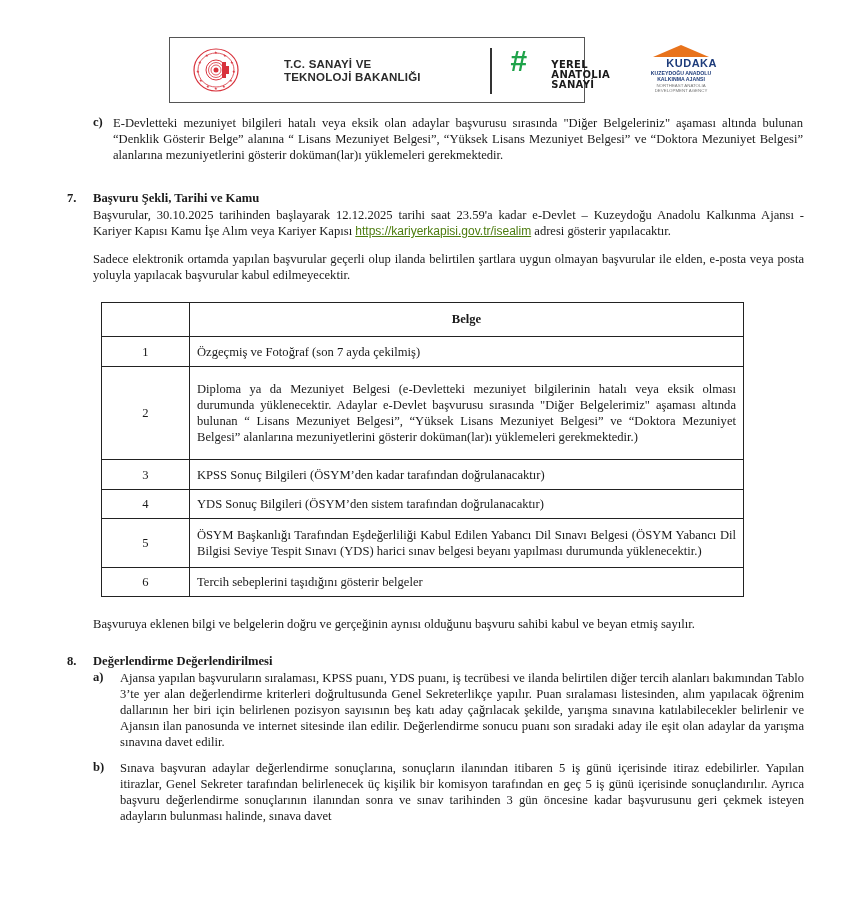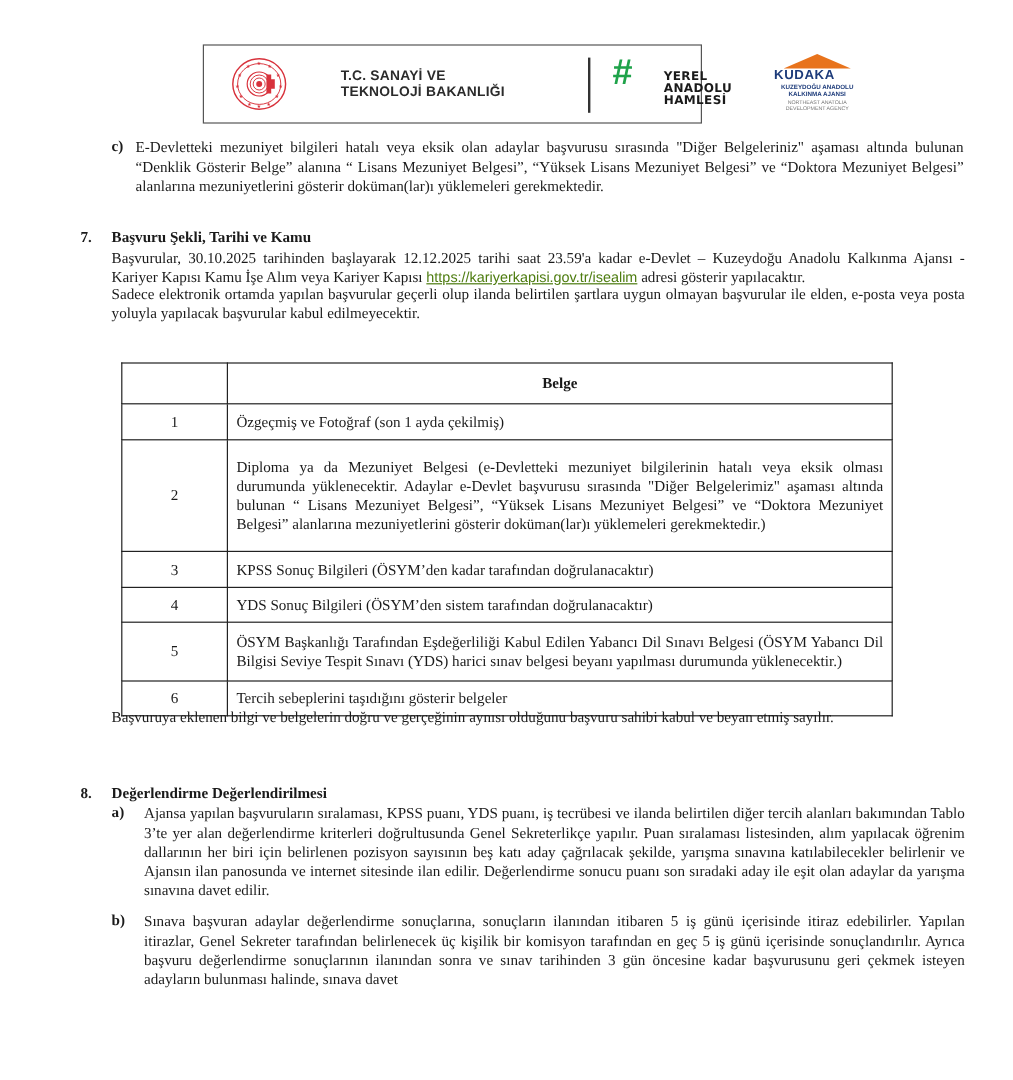--- a/index.html
+++ b/index.html
@@ -11,21 +11,21 @@
   .banner { left:122px; top:37px; width:416px; height:66px; border:1.5px solid #555; box-sizing:border-box; background:#fff;margin-left:47px; }
   .emblem { left:22px; top:9px; width:48px; height:46px; }
   .ministry { left:114px; top:20px; font-family:"Liberation Sans","DejaVu Sans",sans-serif; font-weight:bold; font-size:11.5px; line-height:13px; color:#2b2b2b; letter-spacing:0.2px; }
   .vdivider { left:320px; top:10px; width:1.5px; height:46px; background:#333; }
   .yerel { left:340px; top:8px; width:100px; height:52px; }
   .yerel-hash { left:0; top:0; font-family:"Liberation Sans",sans-serif; font-weight:bold; font-style:italic; font-size:30px; color:#1fa34a; line-height:30px; }
   .yerel-text { right:0; top:14px; text-align:left; font-family:"DejaVu Sans",sans-serif; font-weight:bold; font-size:10px; line-height:10px; color:#1a1a1a; letter-spacing:0.3px; }
 
   .kudaka { left:645px; top:45px; width:72px; height:50px; text-align:center; }
   .kudaka-roof { left:8px; top:0; width:0; height:0; border-left:28px solid transparent; border-right:28px solid transparent; border-bottom:12px solid #e8731c; }
-  .kudaka-name { left:0; top:12px; width:72px; font-family:"Liberation Sans",sans-serif; font-weight:bold; font-size:11px; color:#1d3b7a; letter-spacing:0.5px; text-align:left; }
+  .kudaka-name { left:0; top:12px; width:72px; font-family:"Liberation Sans",sans-serif; font-weight:bold; font-size:11px; color:#1d3b7a; letter-spacing:0.5px; text-align:right; }
   .kudaka-sub { left:0; top:25px; width:72px; font-family:"Liberation Sans",sans-serif; font-weight:bold; font-size:5.2px; line-height:6px; color:#1d3b7a; text-align:center; }
   .kudaka-en { left:0; top:38px; width:72px; font-family:"Liberation Sans",sans-serif; font-size:4.4px; line-height:5px; color:#777; text-align:center; }
 
   
   .para { line-height:16px; text-align:justify; }
   .label { font-weight:bold; }
   .h { font-weight:bold; }
   a.link { color:#4d7c0f; text-decoration:underline; font-family:"Liberation Sans",sans-serif; font-size:12px; }
 
   
@@ -64,22 +64,22 @@
   </svg>
   <div class="abs ministry">
     <div>T.C. SANAYİ VE</div>
     <div>TEKNOLOJİ BAKANLIĞI</div>
   </div>
   <div class="abs vdivider"></div>
   <div class="abs yerel">
     <div class="abs yerel-hash">#</div>
     <div class="abs yerel-text">
       <div>YEREL</div>
-      <div>ANADOLU</div>
-      <div>HAMLESİ</div>
+      <div>ANATOLIA</div>
+      <div>SANAYİ</div>
     </div>
   </div>
 </div>
 
 <div class="abs kudaka">
   <div class="abs kudaka-roof"></div>
   <div class="abs kudaka-name">KUDAKA</div>
   <div class="abs kudaka-sub">
     <div>KUZEYDOĞU ANADOLU</div>
     <div>KALKINMA AJANSI</div>
@@ -91,31 +91,31 @@
 </div>
 
 <div class="abs label" style="left:93px; top:115px;">c)</div>
 <div class="abs para" style="left:113px; top:115px; width:690px;">E-Devletteki mezuniyet bilgileri hatalı veya eksik olan adaylar başvurusu sırasında "Diğer Belgeleriniz" aşaması altında bulunan “Denklik Gösterir Belge” alanına “ Lisans Mezuniyet Belgesi”, “Yüksek Lisans Mezuniyet Belgesi” ve “Doktora Mezuniyet Belgesi” alanlarına mezuniyetlerini gösterir doküman(lar)ı yüklemeleri gerekmektedir.</div>
 
 <div class="abs h" style="left:67px; top:191px;">7.</div>
 <div class="abs h" style="left:93px; top:191px;">Başvuru Şekli, Tarihi ve Kamu</div>
 <div class="abs para" style="left:93px; top:207px; width:711px;">
   <span>Başvurular, 30.10.2025 tarihinden başlayarak 12.12.2025 tarihi saat 23.59'a kadar e-Devlet – Kuzeydoğu Anadolu Kalkınma Ajansı - Kariyer Kapısı Kamu İşe Alım veya Kariyer Kapısı </span><a class="link">https://kariyerkapisi.gov.tr/isealim</a><span> adresi gösterir yapılacaktır.</span>
 </div>
-<div class="abs para" style="left:93px; top:237px; width:711px;">Sadece elektronik ortamda yapılan başvurular geçerli olup ilanda belirtilen şartlara uygun olmayan başvurular ile elden, e-posta veya posta yoluyla yapılacak başvurular kabul edilmeyecektir.</div>
+<div class="abs para" style="left:93px; top:251px; width:711px;">Sadece elektronik ortamda yapılan başvurular geçerli olup ilanda belirtilen şartlara uygun olmayan başvurular ile elden, e-posta veya posta yoluyla yapılacak başvurular kabul edilmeyecektir.</div>
 
 <table class="docs">
   <tbody>
       <tr style="height:33px;">
     <th></th>
     <th>Belge</th>
   </tr>
   <tr style="height:30px;">
     <td class="num">1</td>
-    <td class="desc">Özgeçmiş ve Fotoğraf (son 1 ayda çekilmiş)</td>
+    <td class="desc">Özgeçmiş ve Fotoğraf (son 7 ayda çekilmiş)</td>
   </tr>
   <tr style="height:93px;">
     <td class="num">2</td>
     <td class="desc">Diploma ya da Mezuniyet Belgesi (e-Devletteki mezuniyet bilgilerinin hatalı veya eksik olması durumunda yüklenecektir. Adaylar e-Devlet başvurusu sırasında "Diğer Belgelerimiz" aşaması altında bulunan “ Lisans Mezuniyet Belgesi”, “Yüksek Lisans Mezuniyet Belgesi” ve “Doktora Mezuniyet Belgesi” alanlarına mezuniyetlerini gösterir doküman(lar)ı yüklemeleri gerekmektedir.)</td>
   </tr>
   <tr style="height:30px;">
     <td class="num">3</td>
     <td class="desc">KPSS Sonuç Bilgileri (ÖSYM’den kadar tarafından doğrulanacaktır)</td>
   </tr>
   <tr style="height:29px;">
@@ -126,21 +126,21 @@
     <td class="num">5</td>
     <td class="desc">ÖSYM Başkanlığı Tarafından Eşdeğerliliği Kabul Edilen Yabancı Dil Sınavı Belgesi (ÖSYM Yabancı Dil Bilgisi Seviye Tespit Sınavı (YDS) harici sınav belgesi beyanı yapılması durumunda yüklenecektir.)</td>
   </tr>
   <tr style="height:29px;">
     <td class="num">6</td>
     <td class="desc">Tercih sebeplerini taşıdığını gösterir belgeler</td>
   </tr>
 </tbody>
   </table>
 
-<div class="abs para" style="left:93px; top:590px; width:711px;">Başvuruya eklenen bilgi ve belgelerin doğru ve gerçeğinin aynısı olduğunu başvuru sahibi kabul ve beyan etmiş sayılır.</div>
+<div class="abs para" style="left:93px; top:616px; width:711px;">Başvuruya eklenen bilgi ve belgelerin doğru ve gerçeğinin aynısı olduğunu başvuru sahibi kabul ve beyan etmiş sayılır.</div>
 
 <div class="abs h" style="left:67px; top:654px;">8.</div>
 <div class="abs h" style="left:93px; top:654px;">Değerlendirme Değerlendirilmesi</div>
 
 <div class="abs label" style="left:93px; top:670px;">a)</div>
 <div class="abs para" style="left:120px; top:670px; width:684px;">Ajansa yapılan başvuruların sıralaması, KPSS puanı, YDS puanı, iş tecrübesi ve ilanda belirtilen diğer tercih alanları bakımından Tablo 3’te yer alan değerlendirme kriterleri doğrultusunda Genel Sekreterlikçe yapılır. Puan sıralaması listesinden, alım yapılacak öğrenim dallarının her biri için belirlenen pozisyon sayısının beş katı aday çağrılacak şekilde, yarışma sınavına katılabilecekler belirlenir ve Ajansın ilan panosunda ve internet sitesinde ilan edilir. Değerlendirme sonucu puanı son sıradaki aday ile eşit olan adaylar da yarışma sınavına davet edilir.</div>
 
 <div class="abs label" style="left:93px; top:760px;">b)</div>
 <div class="abs para" style="left:120px; top:760px; width:684px;">Sınava başvuran adaylar değerlendirme sonuçlarına, sonuçların ilanından itibaren 5 iş günü içerisinde itiraz edebilirler. Yapılan itirazlar, Genel Sekreter tarafından belirlenecek üç kişilik bir komisyon tarafından en geç 5 iş günü içerisinde sonuçlandırılır. Ayrıca başvuru değerlendirme sonuçlarının ilanından sonra ve sınav tarihinden 3 gün öncesine kadar başvurusunu geri çekmek isteyen adayların bulunması halinde, sınava davet</div>
 

